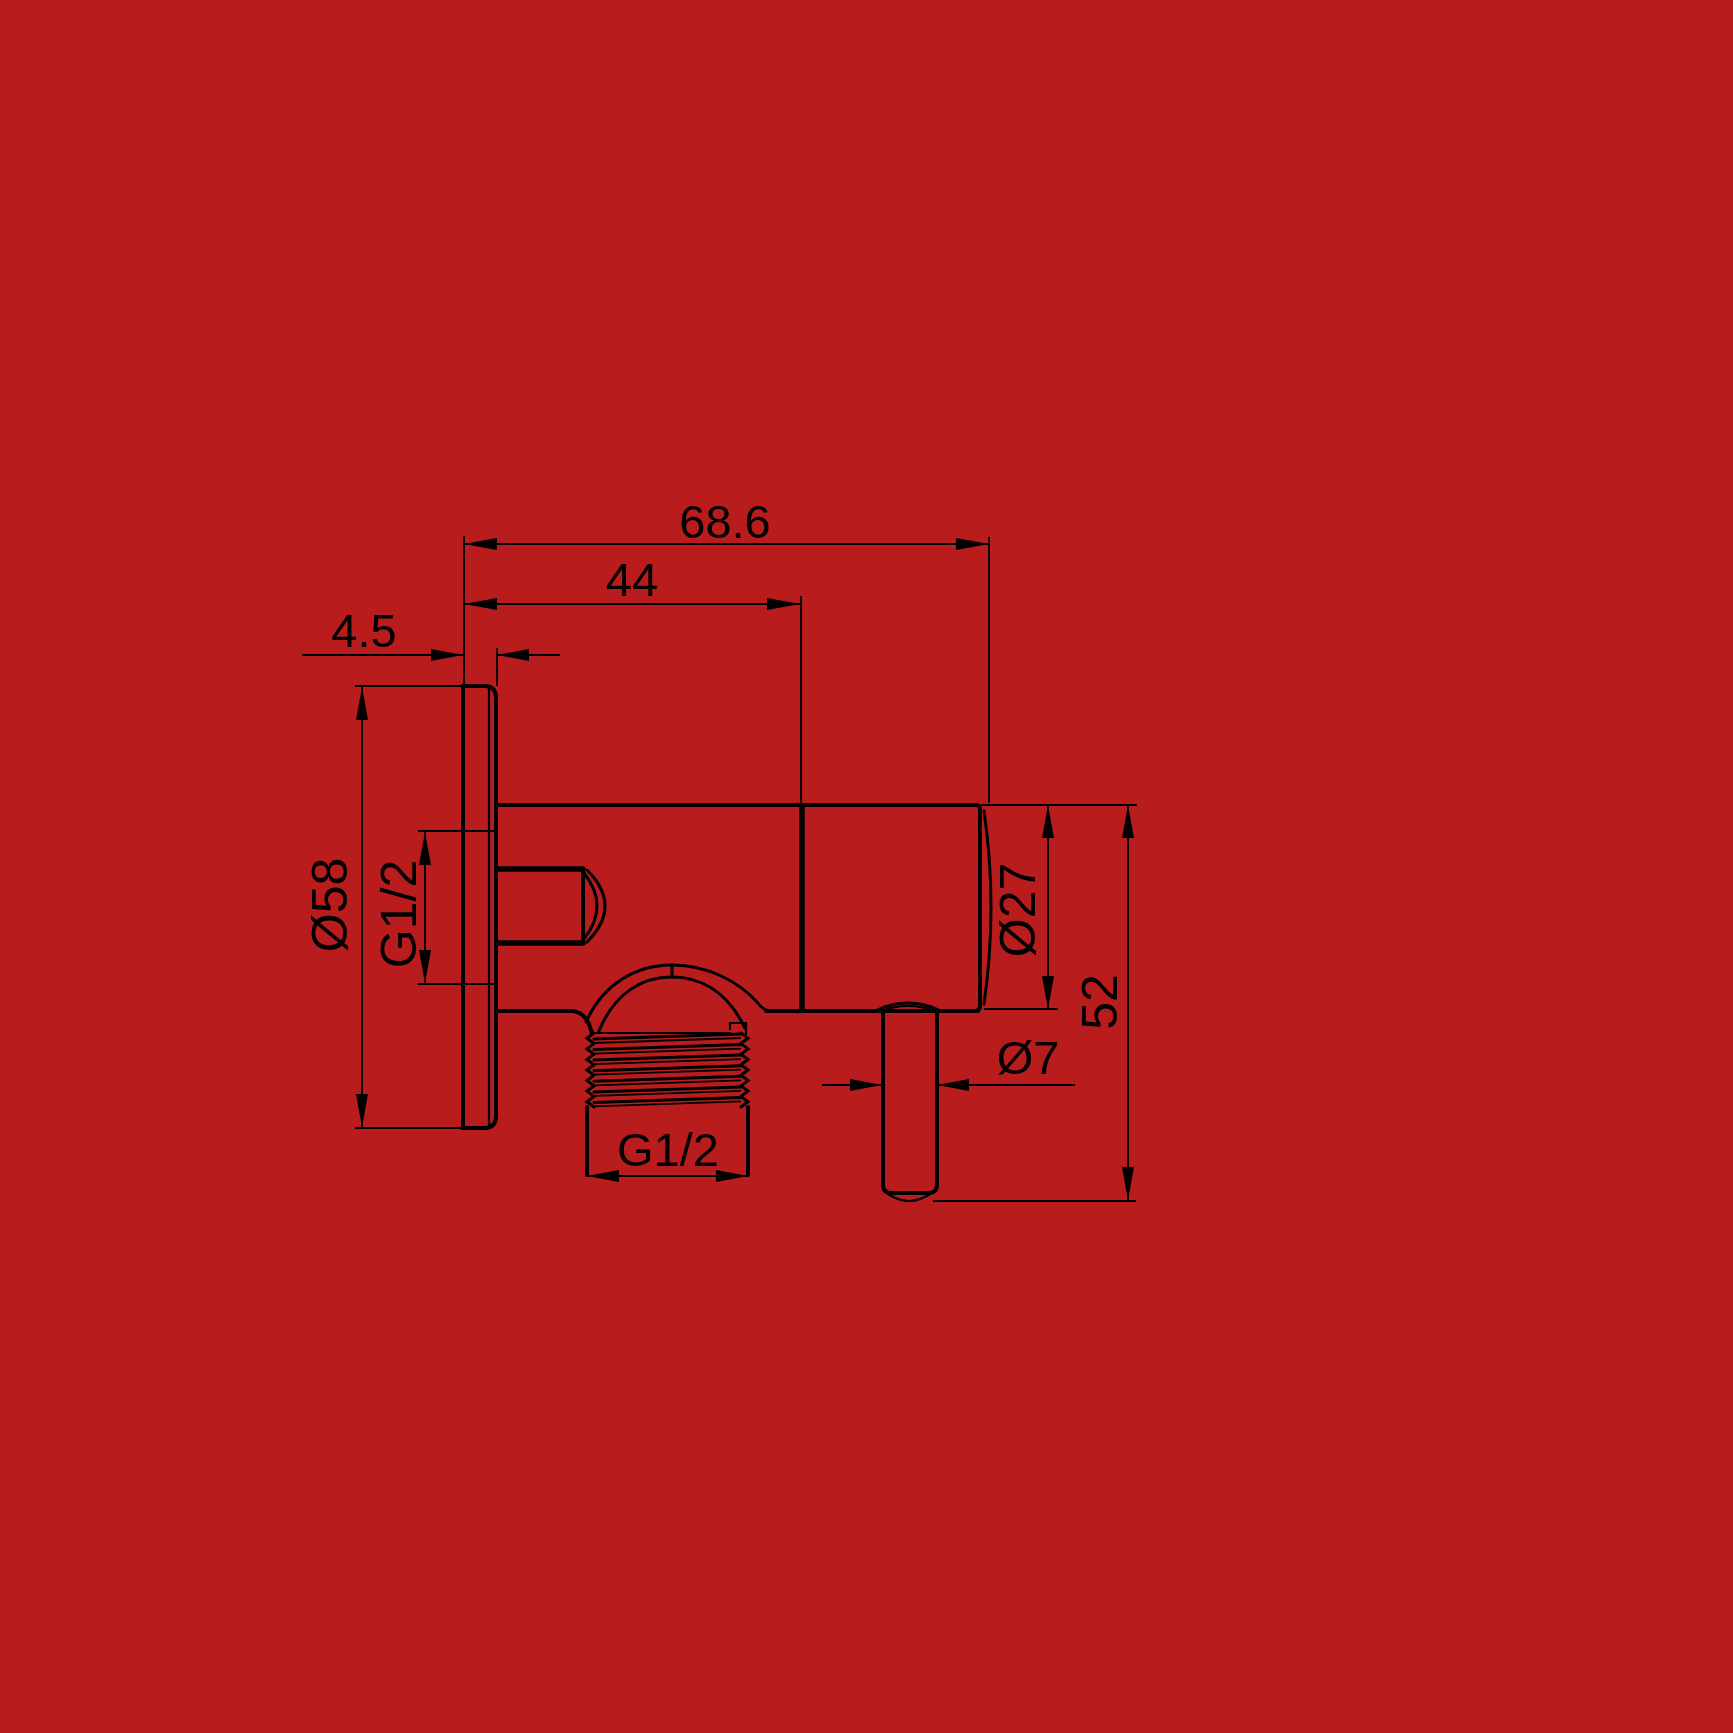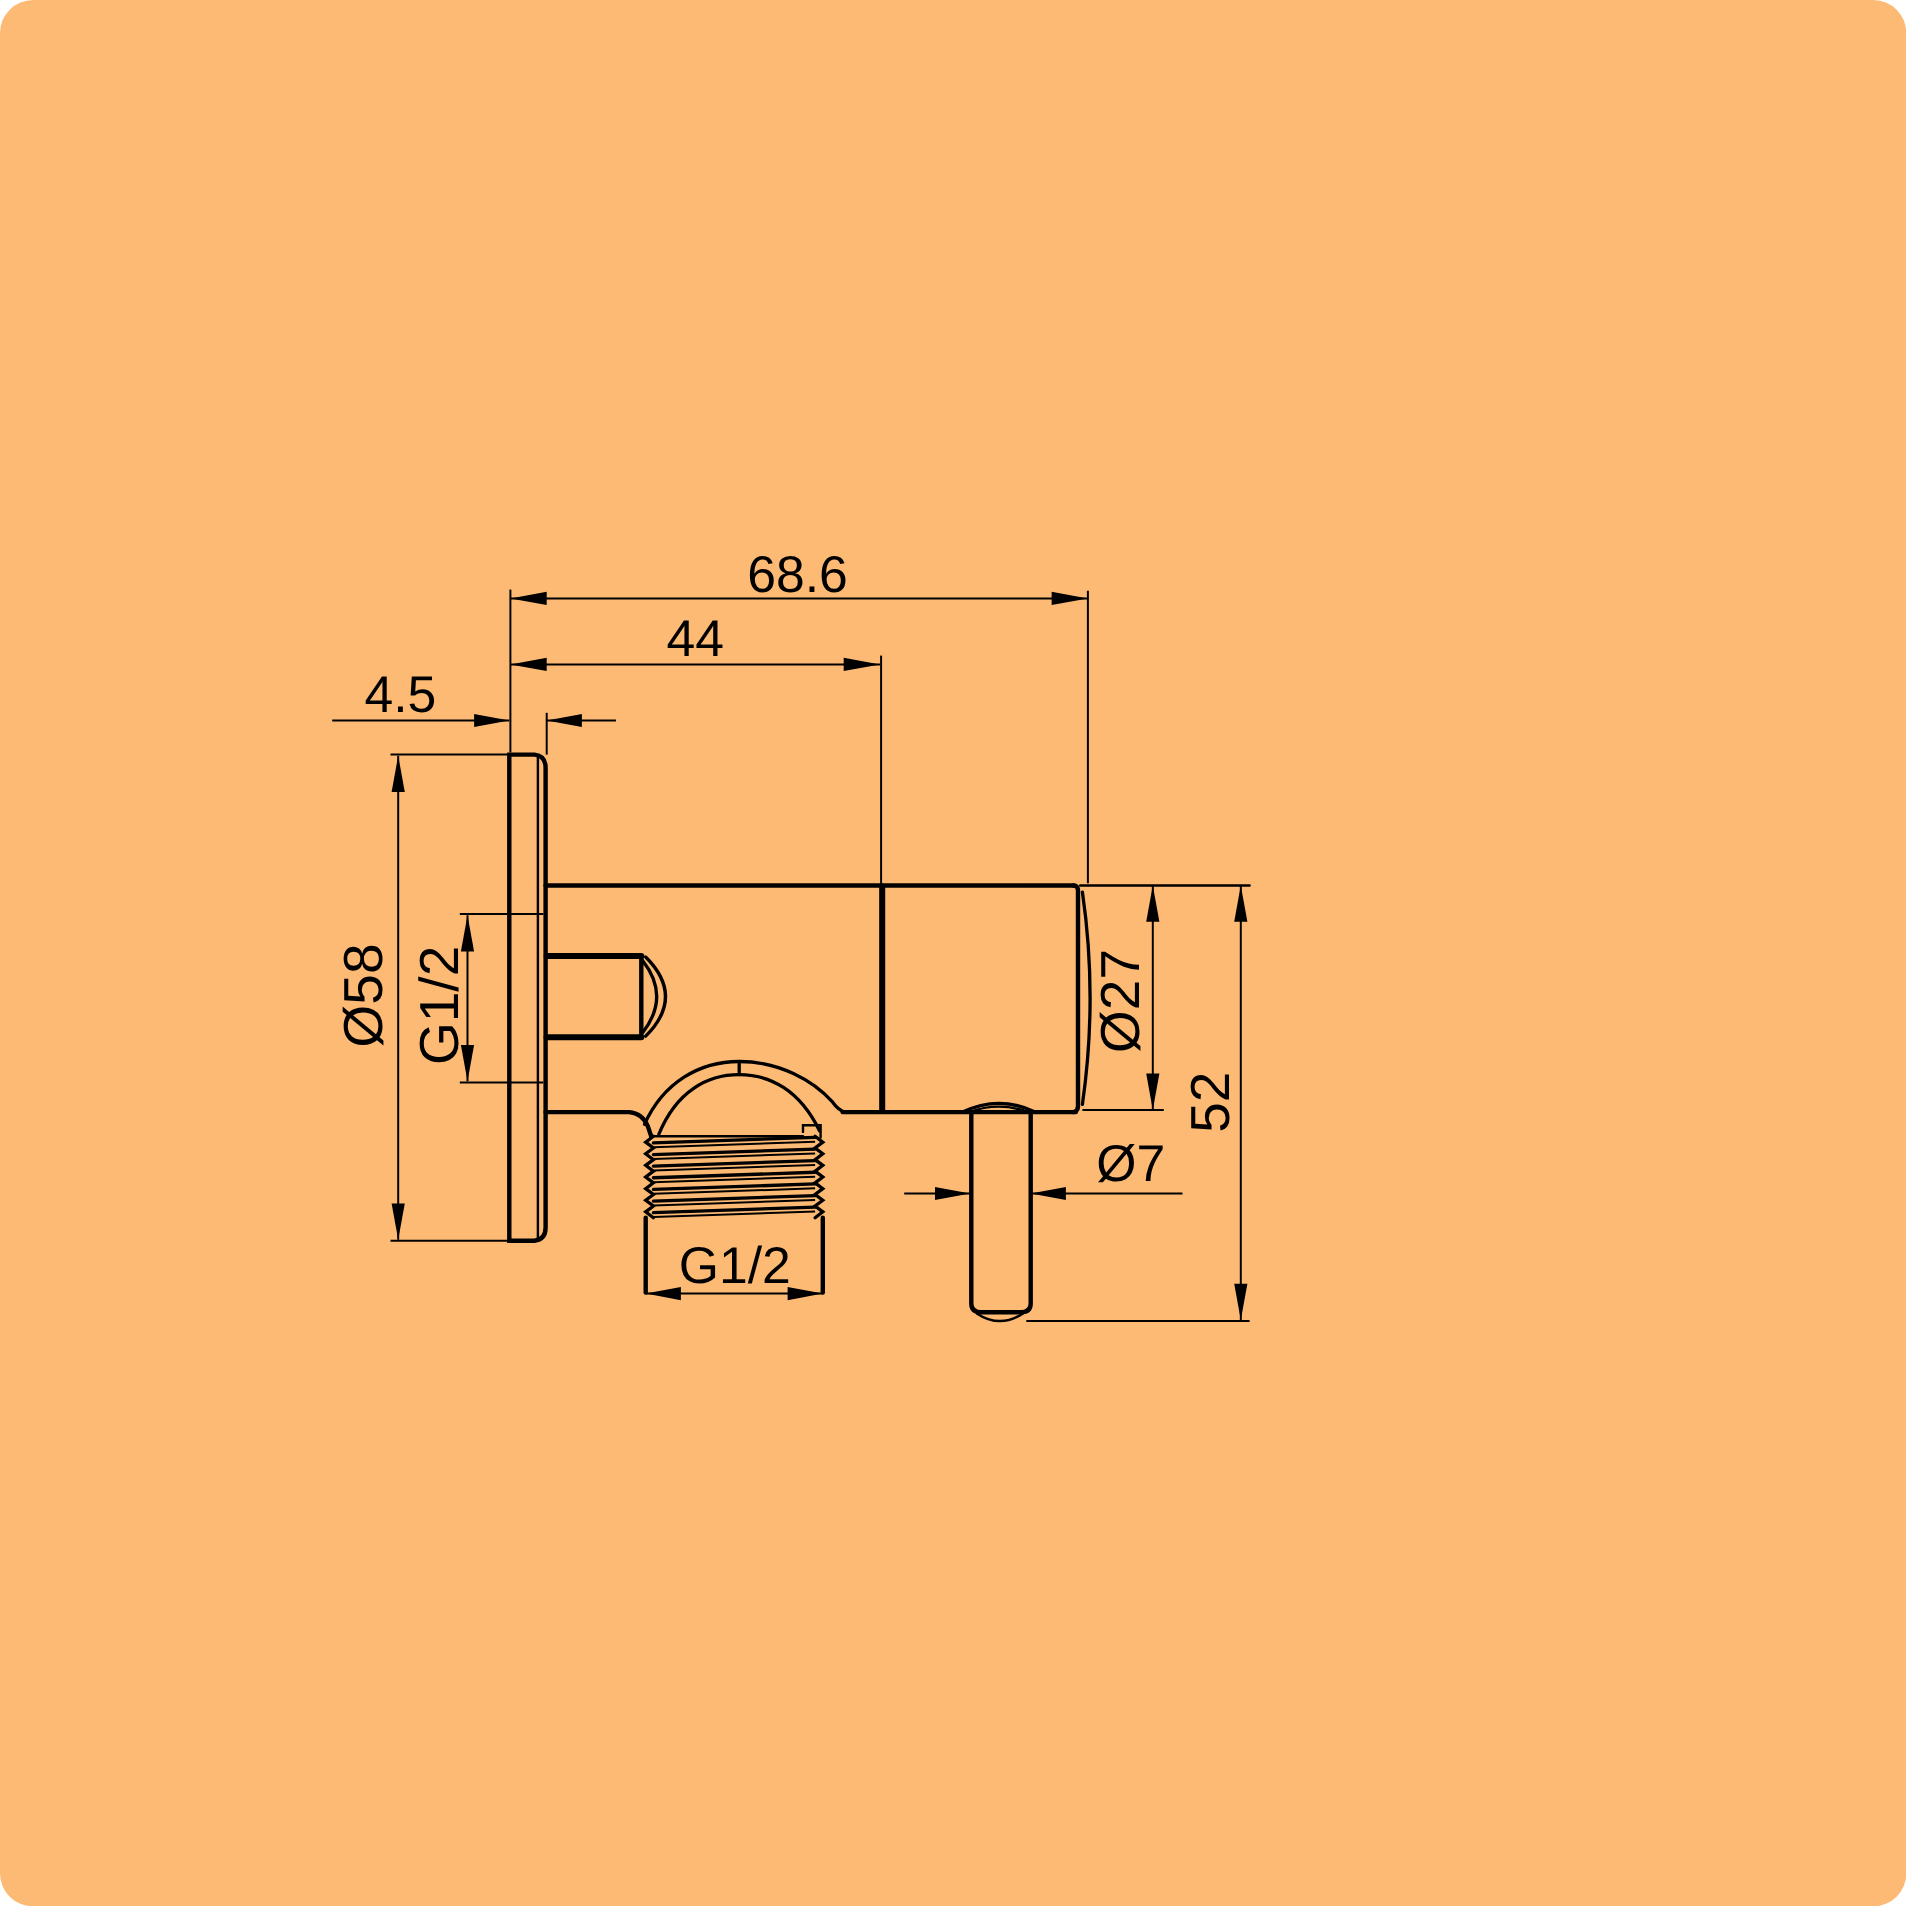--- a/index.html
+++ b/index.html
@@ -4,23 +4,22 @@
 <style>
   html, body {
     margin: 0;
     padding: 0;
     background: #ffffff;
   }
   .canvas {
     position: relative;
     width: 1733px;
     height: 1733px;
-    background: #fdba74;
+    background: #b91c1c;
     overflow: hidden;
-    border-radius: 30px;
   }
   svg { display: block; }
   .outline  { stroke: #000; stroke-width: 4;   fill: none; stroke-linecap: round; }
   .outline5 { stroke: #000; stroke-width: 5.5; fill: none; stroke-linecap: round; }
   .mid      { stroke: #000; stroke-width: 3;   fill: none; stroke-linecap: round; }
   .fine     { stroke: #000; stroke-width: 2.2; fill: none; stroke-linecap: round; }
   .dim      { stroke: #000; stroke-width: 1.8; fill: none; stroke-linecap: butt; }
   .arrow    { fill: #000; stroke: none; }
   .dimtext {
     font-family: "Liberation Sans", "DejaVu Sans", sans-serif;

